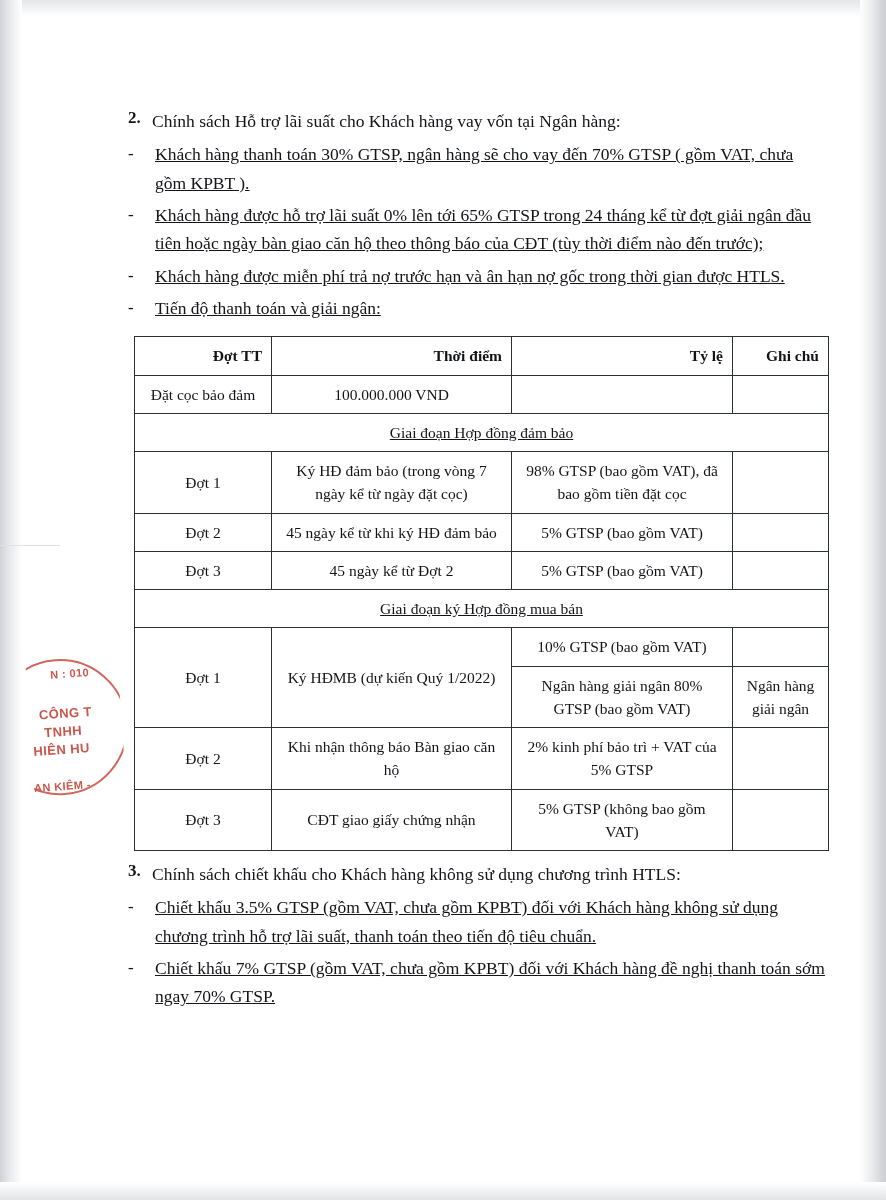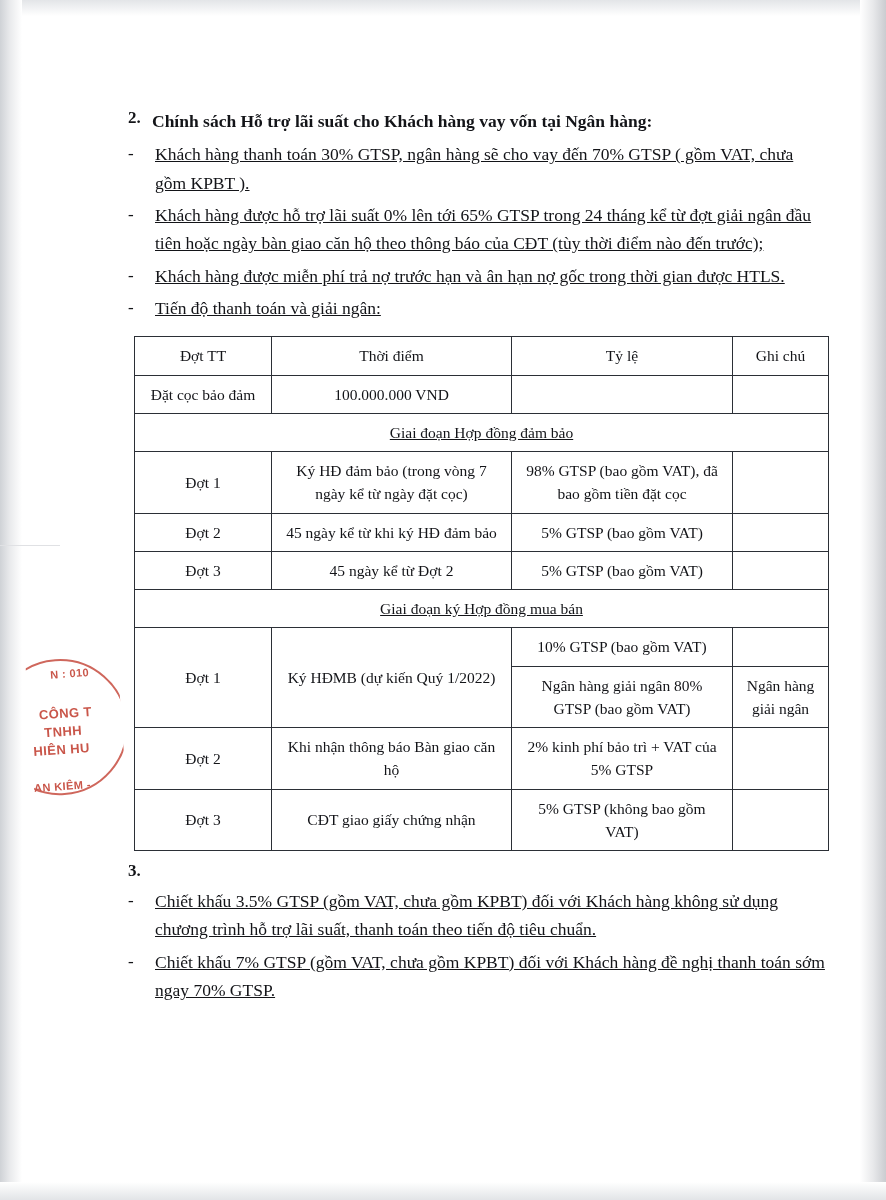--- a/index.html
+++ b/index.html
@@ -62,21 +62,21 @@
     margin: 0 0 6px 0;
   }
   .num-item .marker {
     width: 24px;
     flex: 0 0 24px;
     font-weight: bold;
     font-size: 17px;
     text-align: left;
   }
   .num-item .text {
-    font-weight: bold;
+    font-weight: normal;
     font-size: 17.5px;
     line-height: 1.5;
   }
   .dash-item {
     display: flex;
     align-items: flex-start;
     margin: 0 0 4px 0;
   }
   .dash-item .marker {
     width: 27px;
@@ -101,22 +101,22 @@
   }
   table.tt td, table.tt th {
     border: 1px solid #2b2f36;
     padding: 7px 9px;
     font-size: 15.5px;
     line-height: 1.5;
     vertical-align: middle;
     font-weight: normal;
   }
   table.tt th {
-    text-align: center;
-    font-weight: normal;
+    text-align: right;
+    font-weight: bold;
     font-size: 15.5px;
   }
   .c-center { text-align: center; }
   .c-left { text-align: center; }
   .band {
     text-align: center;
     font-weight: bold;
     font-size: 16px;
     text-decoration: underline;
   }
@@ -292,20 +292,21 @@
           <td class="c-center">5% GTSP (không bao gồm VAT)</td>
           <td class="c-center"></td>
         </tr>
       </tbody>
     </table>
 
 
     <div class="sec3">
       <div class="num-item">
         <div class="marker">3.</div>
+        <div class="text">Chính sách chiết khấu cho Khách hàng không sử dụng chương trình HTLS:</div>
       </div>
 
       <div class="dash-item">
         <div class="marker">-</div>
         <div class="text">Chiết khấu 3.5% GTSP (gồm VAT, chưa gồm KPBT) đối với Khách hàng không sử dụng chương trình hỗ trợ lãi suất, thanh toán theo tiến độ tiêu chuẩn.</div>
       </div>
       <div class="dash-item">
         <div class="marker">-</div>
         <div class="text">Chiết khấu 7% GTSP (gồm VAT, chưa gồm KPBT) đối với Khách hàng đề nghị thanh toán sớm ngay 70% GTSP.</div>
       </div>

